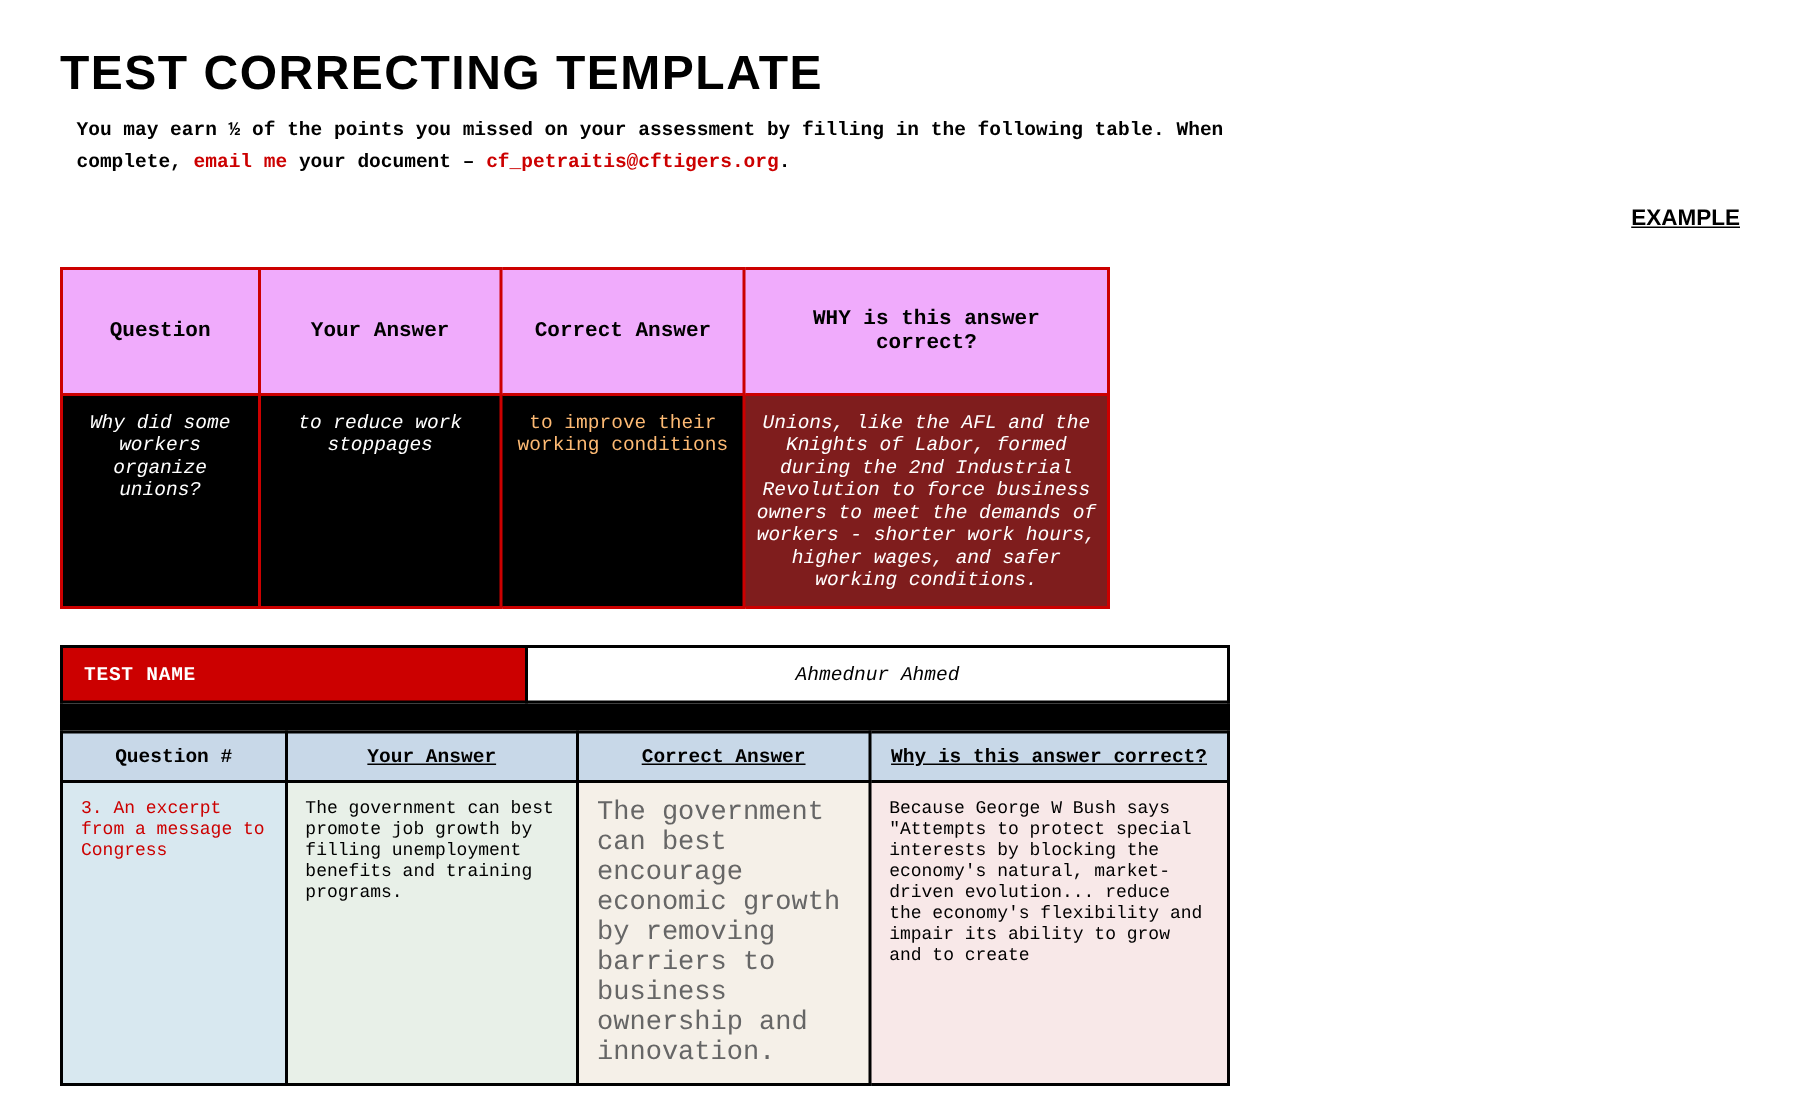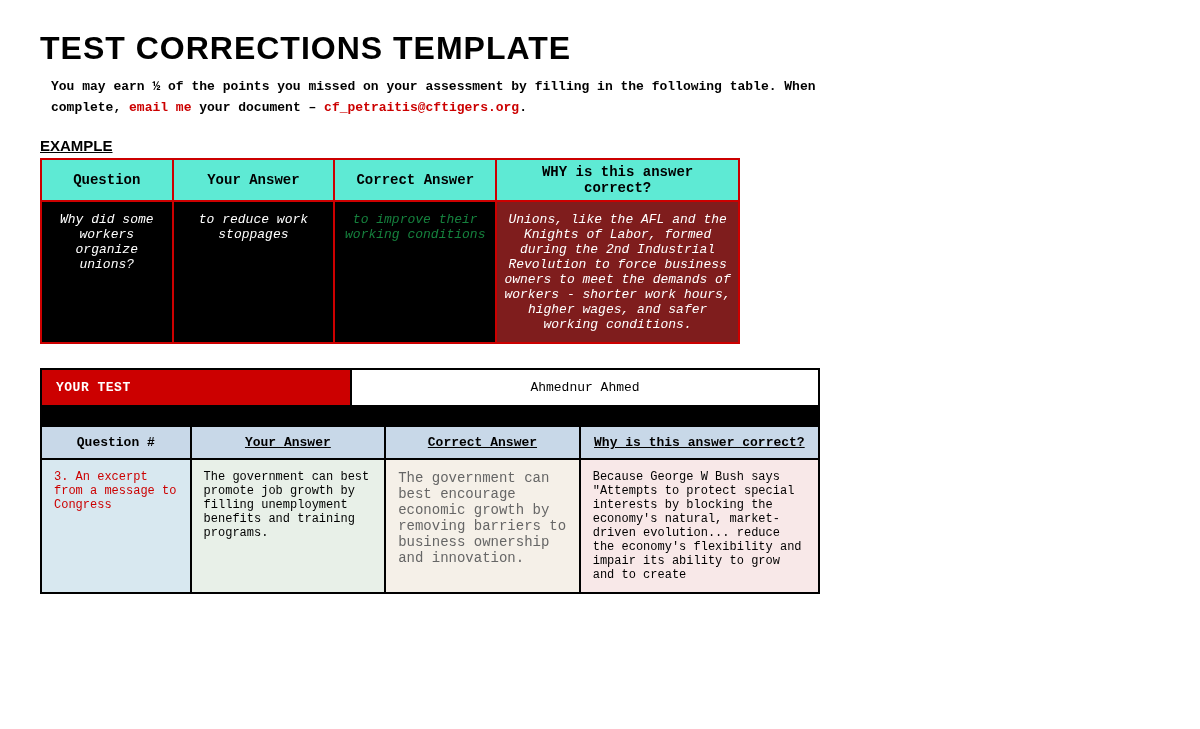--- a/index.html
+++ b/index.html
@@ -26,35 +26,36 @@
       margin-left: 11px;
     }
     .intro-text a {
       color: #cc0000;
       text-decoration: none;
     }
     .section-label {
       font-size: 15px;
       font-weight: 900;
       font-family: Arial, sans-serif;
-      margin-bottom: 4px;
-      text-decoration: underline;
+      margin-bottom: 24px;
+      text-decoration: underline;
+      text-align: right;
     }
 
     
     .example-table {
       border-collapse: collapse;
       width: 700px;
       border: 2px solid #cc0000;
       margin-bottom: 24px;
     }
     .example-table th {
       border: 2px solid #cc0000;
-      padding: 4px 12px;
-      background: #5eead4;
+      padding: 25px 12px;
+      background: #f0abfc;
       font-family: 'Courier New', Courier, monospace;
       font-size: 14px;
       font-weight: bold;
       text-align: center;
       vertical-align: middle;
     }
     .example-table td {
       border: 2px solid #cc0000;
       padding: 10px 7px;
       vertical-align: top;
@@ -70,22 +71,21 @@
     }
     .example-table .your-answer-cell {
       background: #000;
       color: #fff;
       font-style: italic;
       text-align: center;
       width: 160px;
     }
     .example-table .correct-answer-cell {
       background: #000;
-      color: #15803d;
-      font-style: italic;
+      color: #fdba74;
       text-align: center;
       width: 160px;
     }
     .example-table .why-cell {
       background: #7f1d1d;
       color: #fff;
       font-style: italic;
       text-align: center;
       width: 240px;
     }
@@ -110,20 +110,21 @@
       font-weight: bold;
       font-size: 13px;
       width: 310px;
       letter-spacing: 0.5px;
     }
     .info-table .value-cell {
       background: #fff;
       font-family: 'Courier New', Courier, monospace;
       font-size: 13px;
       text-align: center;
+      font-style: italic;
     }
     .black-header-row {
       background: #000;
       height: 18px;
     }
     .corrections-table {
       border-collapse: collapse;
       width: 780px;
       border: 2px solid #000;
       border-top: none;
@@ -172,34 +173,34 @@
       text-align: left;
     }
     .corrections-table .your-ans-cell {
       background: #e8f0e8;
       font-family: 'Courier New', Courier, monospace;
       font-size: 12px;
     }
     .corrections-table .correct-ans-cell {
       background: #f5f0e8;
       font-family: 'Courier New', Courier, monospace;
-      font-size: 14px;
+      font-size: 18px;
       color: #666;
     }
     .corrections-table .why-cell {
       background: #f8e8e8;
       font-family: 'Courier New', Courier, monospace;
       font-size: 12px;
       margin-left: 32px;
     }
   </style>
 </head>
 <body>
 
-<h1 class="page-title">TEST CORRECTIONS TEMPLATE</h1>
+<h1 class="page-title">TEST CORRECTING TEMPLATE</h1>
 
 <p class="intro-text">
   <span>You may earn ½ of the points you missed on your assessment by filling in the following table. When</span><br>
   <span>complete,</span>
   <a href="#">email me</a>
   <span>your document –</span>
   <a href="#">cf_petraitis@cftigers.org</a><span>.</span>
 </p>
 
 <div class="section-label">EXAMPLE</div>
@@ -219,21 +220,21 @@
       <td class="your-answer-cell">to reduce work stoppages</td>
       <td class="correct-answer-cell">to improve their working conditions</td>
       <td class="why-cell">Unions, like the AFL and the Knights of Labor, formed during the 2nd Industrial Revolution to force business owners to meet the demands of workers - shorter work hours, higher wages, and safer working conditions.</td>
     </tr>
   </tbody>
 </table>
 
 <table class="info-table">
   <tbody>
       <tr>
-    <td class="label-cell">YOUR TEST</td>
+    <td class="label-cell">TEST NAME</td>
     <td class="value-cell">Ahmednur Ahmed</td>
   </tr>
 </tbody>
   </table>
 
 <div class="black-header-row" style="width:780px; background:#000; height:18px;"></div>
 
 <table class="corrections-table">
   <thead>
     <tr>

